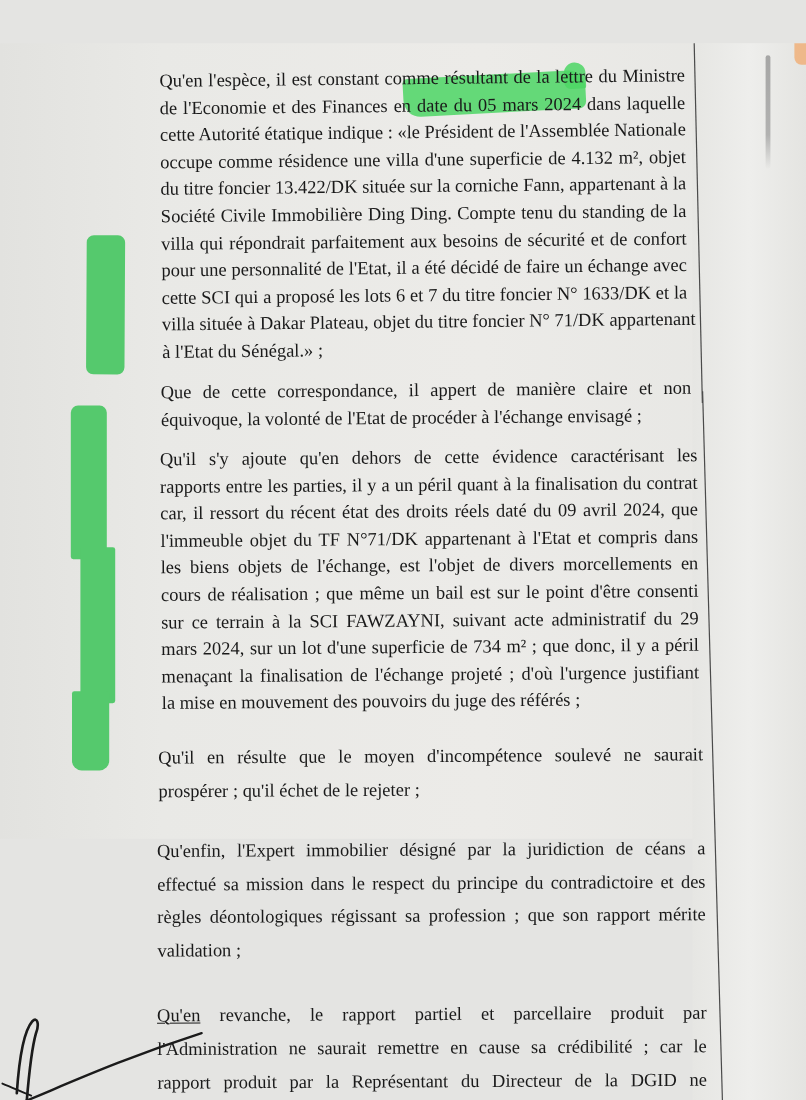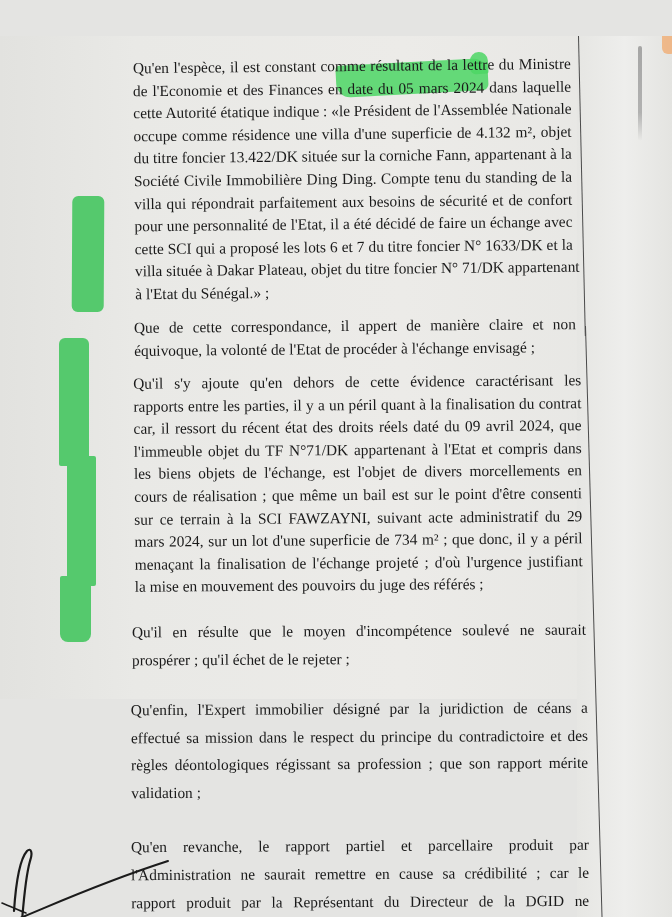--- a/index.html
+++ b/index.html
@@ -39,21 +39,21 @@
     .line.last { text-align-last: left; }
     .marker {
       position: absolute; background: #55c96d; border-radius: 6px;
     }
     .signature {
       position: absolute; left: 0; top: 805px; width: 170px; height: 105px;
     }
     .page-number {
       position: absolute; left: 653px; top: 898px; font-size: 15px;
     }
-    .underline { text-decoration-thickness: 1px; }
+    .underline { text-decoration: underline; text-decoration-thickness: 1px; }
   </style>
 </head>
 <body>
 
 <div class="page">
   <div class="right-strip"></div>
   <div class="page-edge" style="left:578px; top:0; height:300px; transform:rotate(-1.3deg); transform-origin:top;"></div>
   <div class="page-edge" style="left:585px; top:290px; height:627px; transform:rotate(-1.6deg); transform-origin:top;"></div>
   <div class="edge-shadow"></div>
   <div class="orange-tip"></div>

